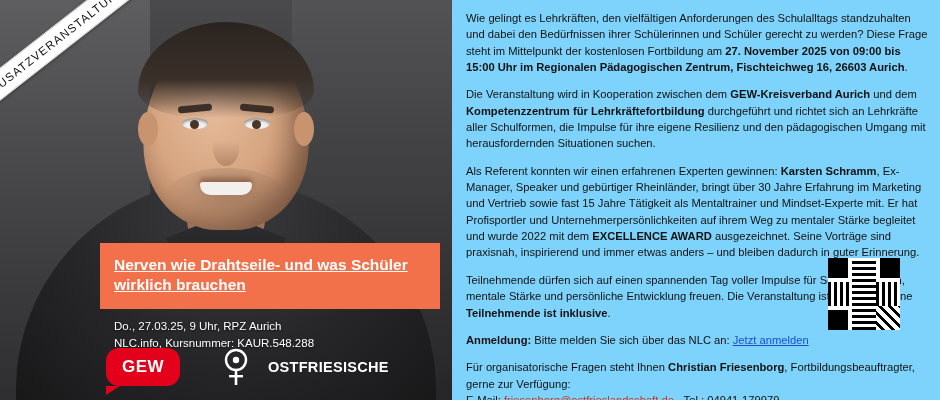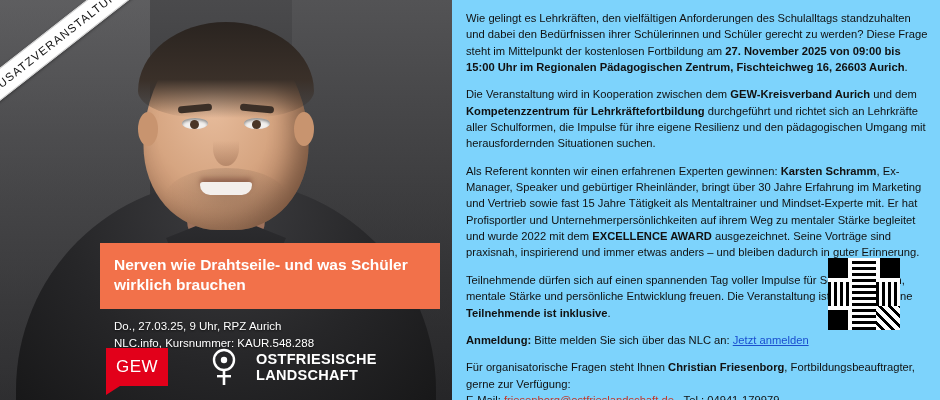--- a/index.html
+++ b/index.html
@@ -197,20 +197,21 @@
     width: 312px;
     background: #f2714a;
     color: #ffffff;
     padding: 12px 14px 13px 14px;
     z-index: 5;
   }
   .orange-box .headline {
     font-size: 15.5px;
     font-weight: bold;
     line-height: 1.32;
+    text-decoration: underline;
   }
   
   .date-block {
     position: absolute;
     left: 114px;
     top: 318px;
     color: #ffffff;
     font-size: 11.5px;
     line-height: 1.5;
     z-index: 5;
@@ -222,30 +223,31 @@
     position: absolute;
     left: 106px;
     bottom: 14px;
     display: flex;
     align-items: center;
     gap: 42px;
     z-index: 5;
   }
   .gew-logo {
     position: relative;
-    width: 62px;
+    width: 74px;
     height: 38px;
     background: #e2001a;
     color: #ffffff;
-    font-weight: normal;
+    font-weight: bold;
     font-size: 17px;
     letter-spacing: .5px;
     display: flex;
     align-items: center;
     justify-content: center;
+    border-radius: 13px;
   }
   .gew-logo::after {
     content: "";
     position: absolute;
     left: 0; bottom: -9px;
     width: 0; height: 0;
     border-left: 14px solid #e2001a;
     border-bottom: 9px solid transparent;
   }
   .ol-logo {
@@ -356,21 +358,20 @@
         <span class="ol-mark">
           <svg width="28" height="38" viewBox="0 0 28 38">
             <circle cx="14" cy="12" r="10" fill="none" stroke="#ffffff" stroke-width="2.4"></circle>
             <circle cx="14" cy="12" r="3.2" fill="#ffffff"></circle>
             <rect x="12.7" y="21" width="2.6" height="16" fill="#ffffff"></rect>
             <rect x="7" y="27" width="14" height="2.4" fill="#ffffff"></rect>
           </svg>
         </span>
         <span class="ol-text">
           <span>OSTFRIESISCHE</span><br>
-          <span>LANDSCHAFT</span>
         </span>
       </div>
     </div>
   </div>
 
   <div class="right-panel">
 
     <p><span>Wie gelingt es Lehrkräften, den vielfältigen Anforderungen des Schulalltags standzuhalten und dabei den Bedürfnissen ihrer Schülerinnen und Schüler gerecht zu werden? Diese Frage steht im Mittelpunkt der kostenlosen Fortbildung am </span><b>27. November 2025 von 09:00 bis 15:00 Uhr im Regionalen Pädagogischen Zentrum, Fischteichweg 16, 26603 Aurich</b><span>.</span></p>
 
     <p><span>Die Veranstaltung wird in Kooperation zwischen dem </span><b>GEW-Kreisverband Aurich</b><span> und dem </span><b>Kompetenzzentrum für Lehrkräftefortbildung</b><span> durchgeführt und richtet sich an Lehrkräfte aller Schulformen, die Impulse für ihre eigene Resilienz und den pädagogischen Umgang mit herausfordernden Situationen suchen.</span></p>

